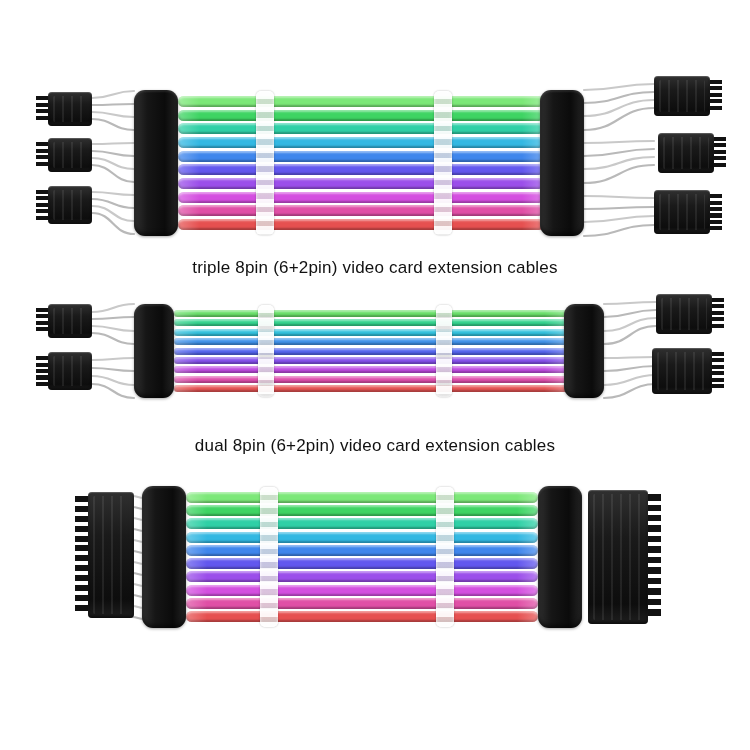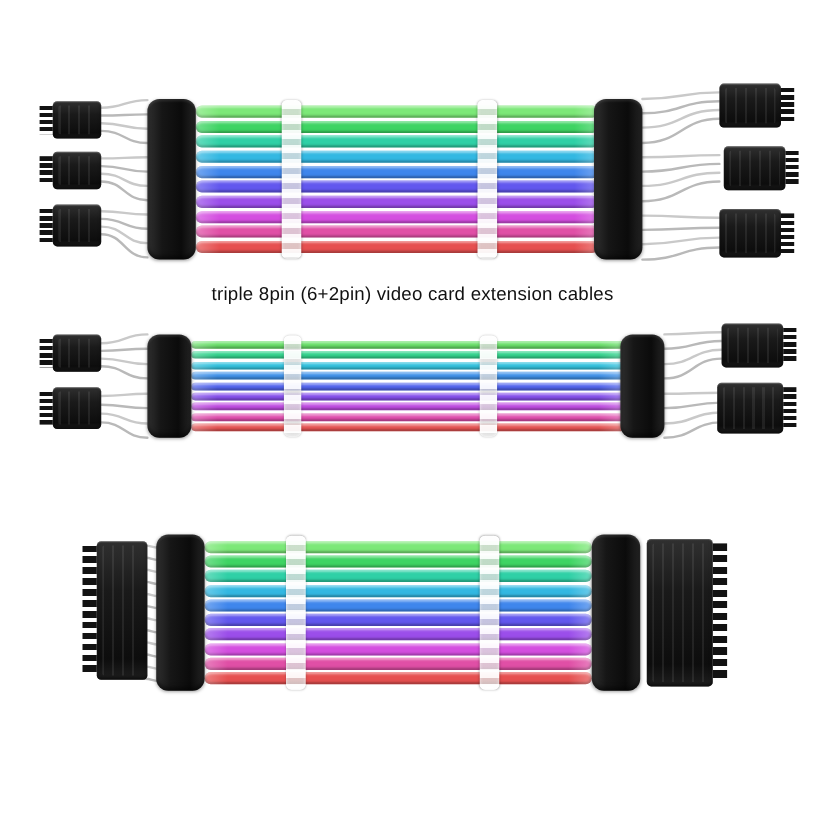--- a/index.html
+++ b/index.html
@@ -183,20 +183,21 @@
         <path d="M0 52 C 26 52 26 34 52 34"></path>
         <path d="M0 66 C 26 66 26 65 52 65"></path>
         <path d="M0 79 C 26 79 26 74 52 74"></path>
         <path d="M0 93 C 26 93 26 83 52 83"></path>
         <path d="M0 106 C 26 106 26 92 52 92"></path>
       </svg>
 
     <div class="connector conn-right" style="left:656px; top:294px; width:56px; height:40px"></div>
     <div class="connector conn-right" style="left:652px; top:348px; width:60px; height:46px"></div>
   </div>
+  <div class="caption" style="top:436px">dual 8pin (6+2pin) video card extension cables</div>
 
   
   <div class="group">
     <div class="connector conn-left conn-24" style="left:88px; top:492px; width:46px; height:126px"></div>
 
     <svg class="wires" style="left:132px; top:490px" width="12" height="132">
         <path d="M0 6 C 6 6 6 8 12 8"></path>
         <path d="M0 17 C 6 17 6 19 12 19"></path>
         <path d="M0 28 C 6 28 6 30 12 30"></path>
         <path d="M0 39 C 6 39 6 41 12 41"></path>

